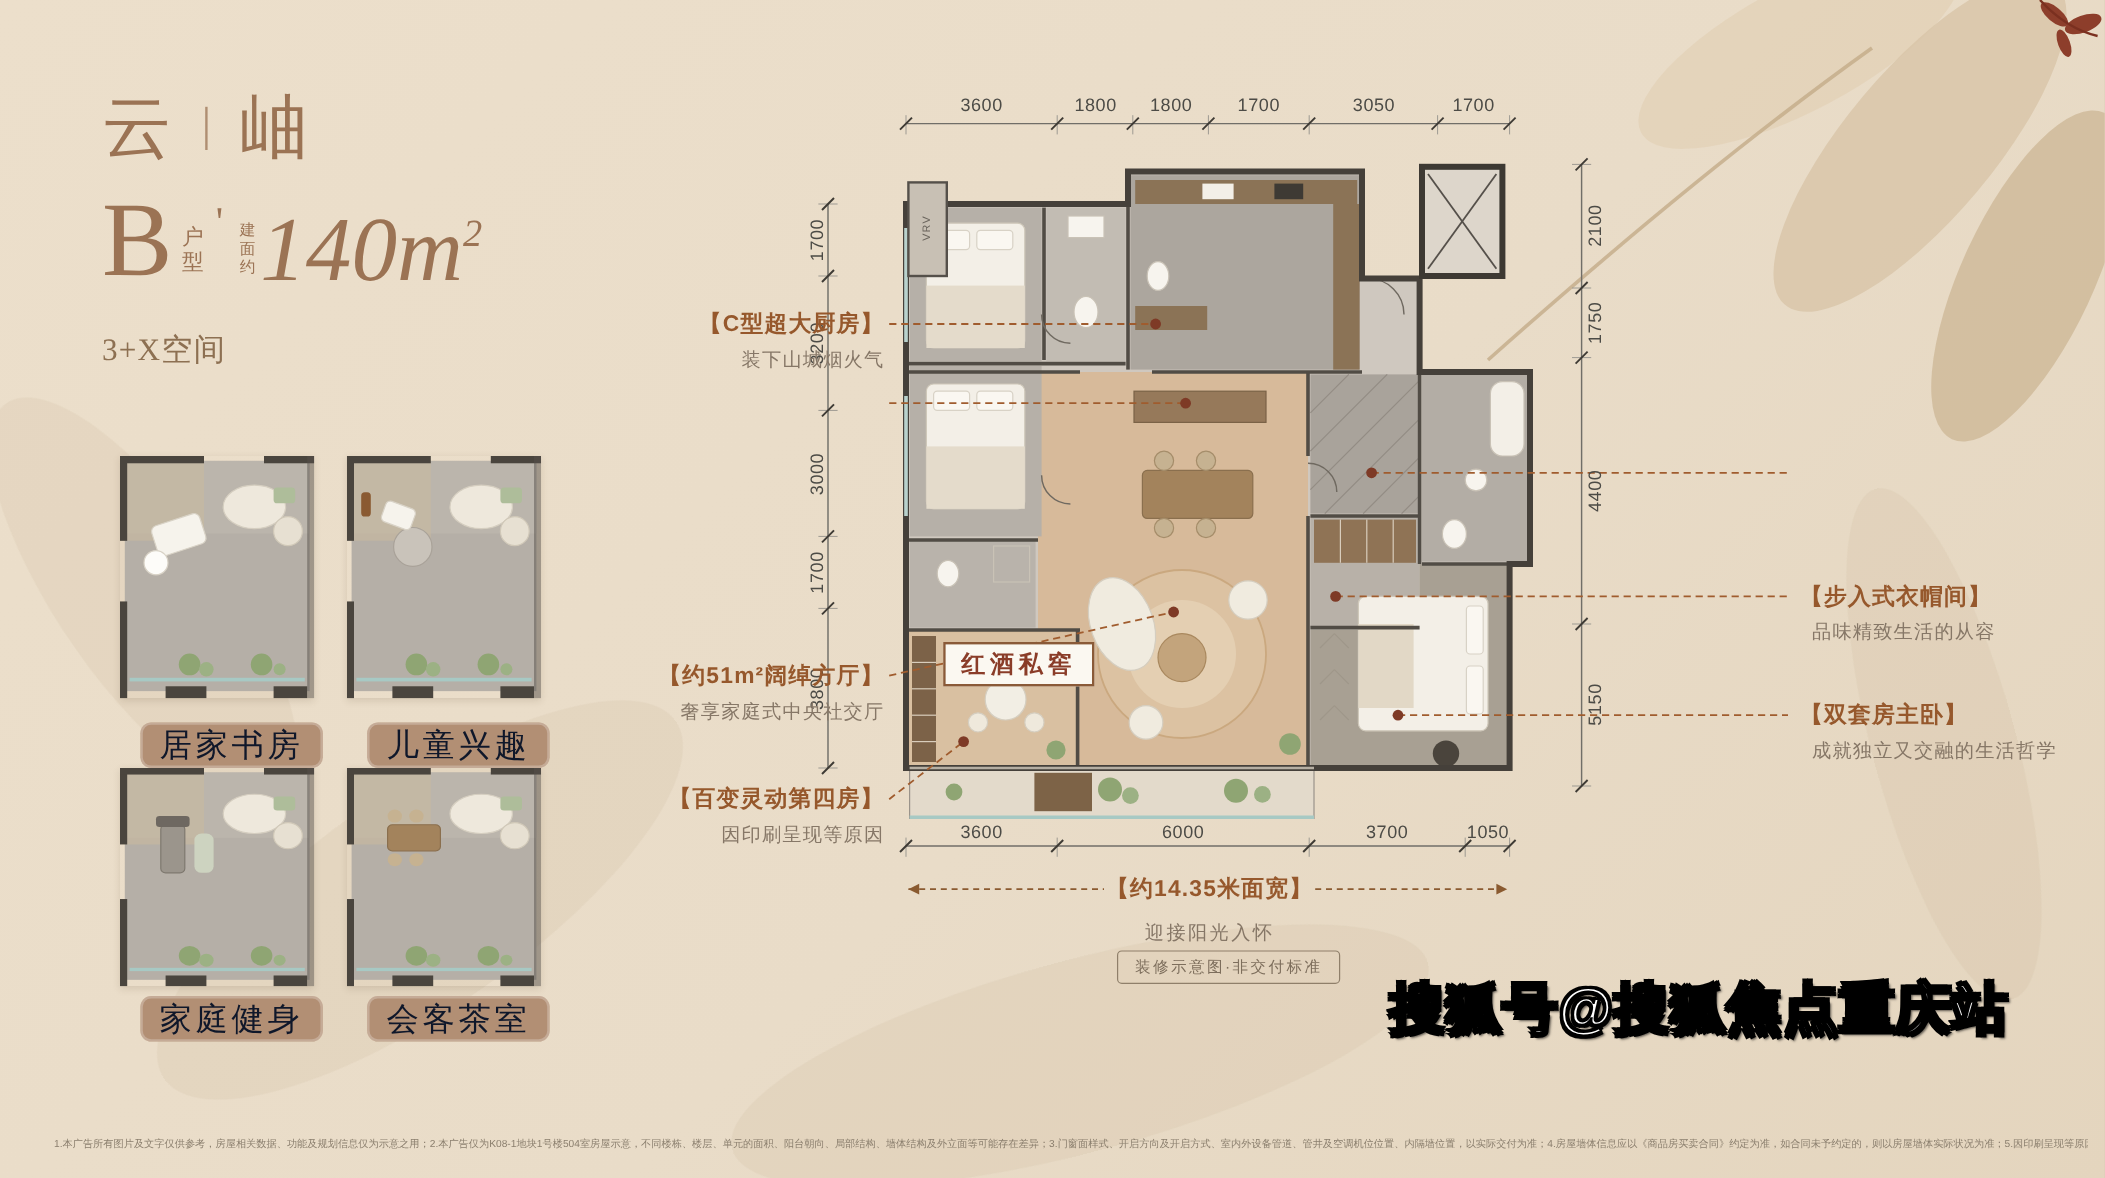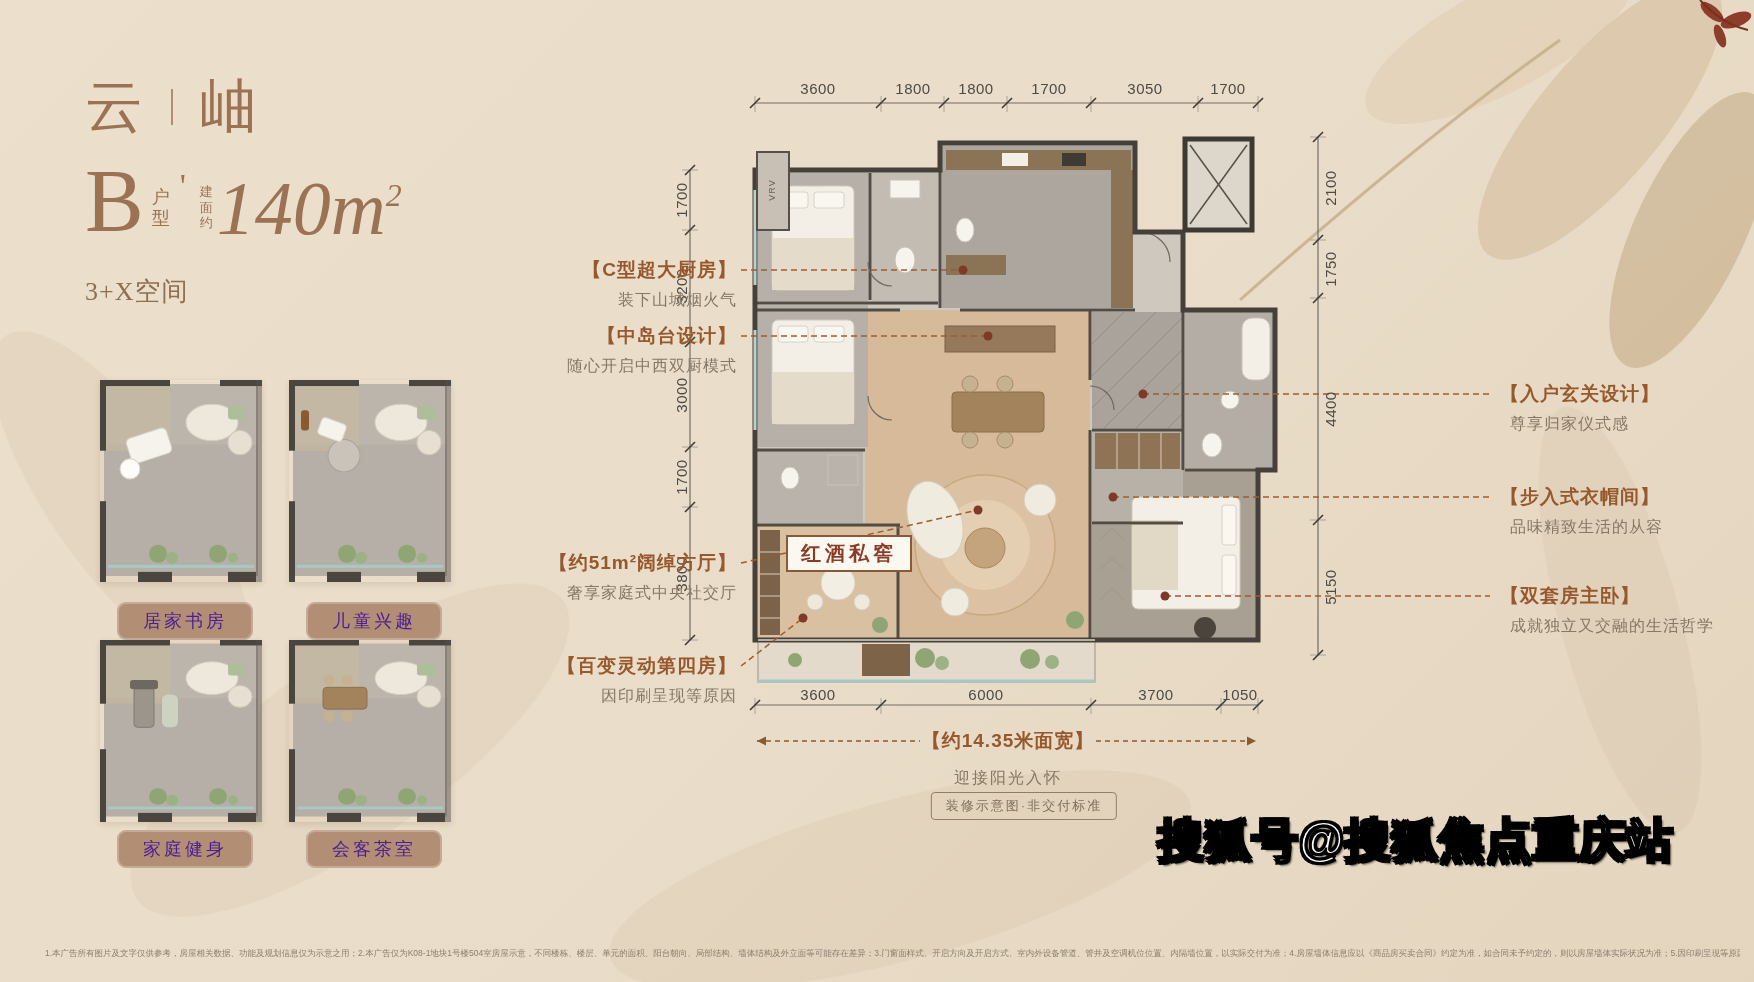--- a/index.html
+++ b/index.html
@@ -21,23 +21,23 @@
   .char-stack.two{font-size:18px;}
   .char-stack.three{font-size:13px;margin-bottom:8px;line-height:1.2;}
   .tick-mark{font-size:34px;margin:0 6px 34px 6px;font-family:"Liberation Serif",serif;}
   .area-num{font-family:"Liberation Serif",serif;font-size:76px;line-height:.8;font-style:italic;}
   .area-sup{font-family:"Liberation Serif",serif;font-size:32px;vertical-align:28px;}
   .slogan{margin-top:34px;font-family:"Liberation Serif",serif;color:#8d7052;
           font-size:26px;line-height:1.45;letter-spacing:1px;}
 
   
   .thumb{position:absolute;z-index:3;box-shadow:0 2px 6px rgba(90,70,40,.15);}
-  .pill{position:absolute;z-index:3;width:136px;height:38px;background:#b28f74;
-        border-radius:9px;color:#4c1d95;display:flex;align-items:center;justify-content:center;
-        font-family:"Liberation Serif",serif;font-size:18px;letter-spacing:3px;
+  .pill{position:absolute;z-index:3;width:152px;height:38px;background:#b28f74;
+        border-radius:9px;color:#0f172a;display:flex;align-items:center;justify-content:center;
+        font-family:"Liberation Serif",serif;font-size:27px;letter-spacing:3px;
         box-shadow:inset 0 0 0 2px rgba(255,255,255,.25);}
 
   
   .dim-label{position:absolute;z-index:3;transform:translate(-50%,-50%);
              font-size:15px;color:#4c4b46;letter-spacing:.5px;white-space:nowrap;}
   .dim-label.vert{transform:translate(-50%,-50%) rotate(-90deg);}
 
   
   .callout{position:absolute;z-index:3;white-space:nowrap;}
   .callout.left{right:1017px;text-align:right;}
@@ -424,37 +424,29 @@
   <span class="dim-label vert" style="left:1330px;top:409px">4400</span>
   <span class="dim-label vert" style="left:1330px;top:587px">5150</span>
 
   <span class="vrv">VRV</span>
   <div class="room-badge">红酒私窖</div>
 
   <div class="callout left" style="top:257px">
     <div class="co-title">【C型超大厨房】</div>
     <div class="co-sub">装下山城烟火气</div>
   </div>
-  <div class="callout left" style="top:323px">
-    <div class="co-title">【中岛台设计】</div>
-    <div class="co-sub">随心开启中西双厨模式</div>
-  </div>
   <div class="callout left" style="top:550px">
     <div class="co-title">【约51m²阔绰方厅】</div>
     <div class="co-sub">奢享家庭式中央社交厅</div>
   </div>
   <div class="callout left" style="top:653px">
     <div class="co-title">【百变灵动第四房】</div>
     <div class="co-sub">因印刷呈现等原因</div>
   </div>
 
-  <div class="callout right" style="top:381px">
-    <div class="co-title">【入户玄关设计】</div>
-    <div class="co-sub">尊享归家仪式感</div>
-  </div>
   <div class="callout right" style="top:484px">
     <div class="co-title">【步入式衣帽间】</div>
     <div class="co-sub">品味精致生活的从容</div>
   </div>
   <div class="callout right" style="top:583px">
     <div class="co-title">【双套房主卧】</div>
     <div class="co-sub">成就独立又交融的生活哲学</div>
   </div>
 
   <div class="width-label">【约14.35米面宽】</div>

